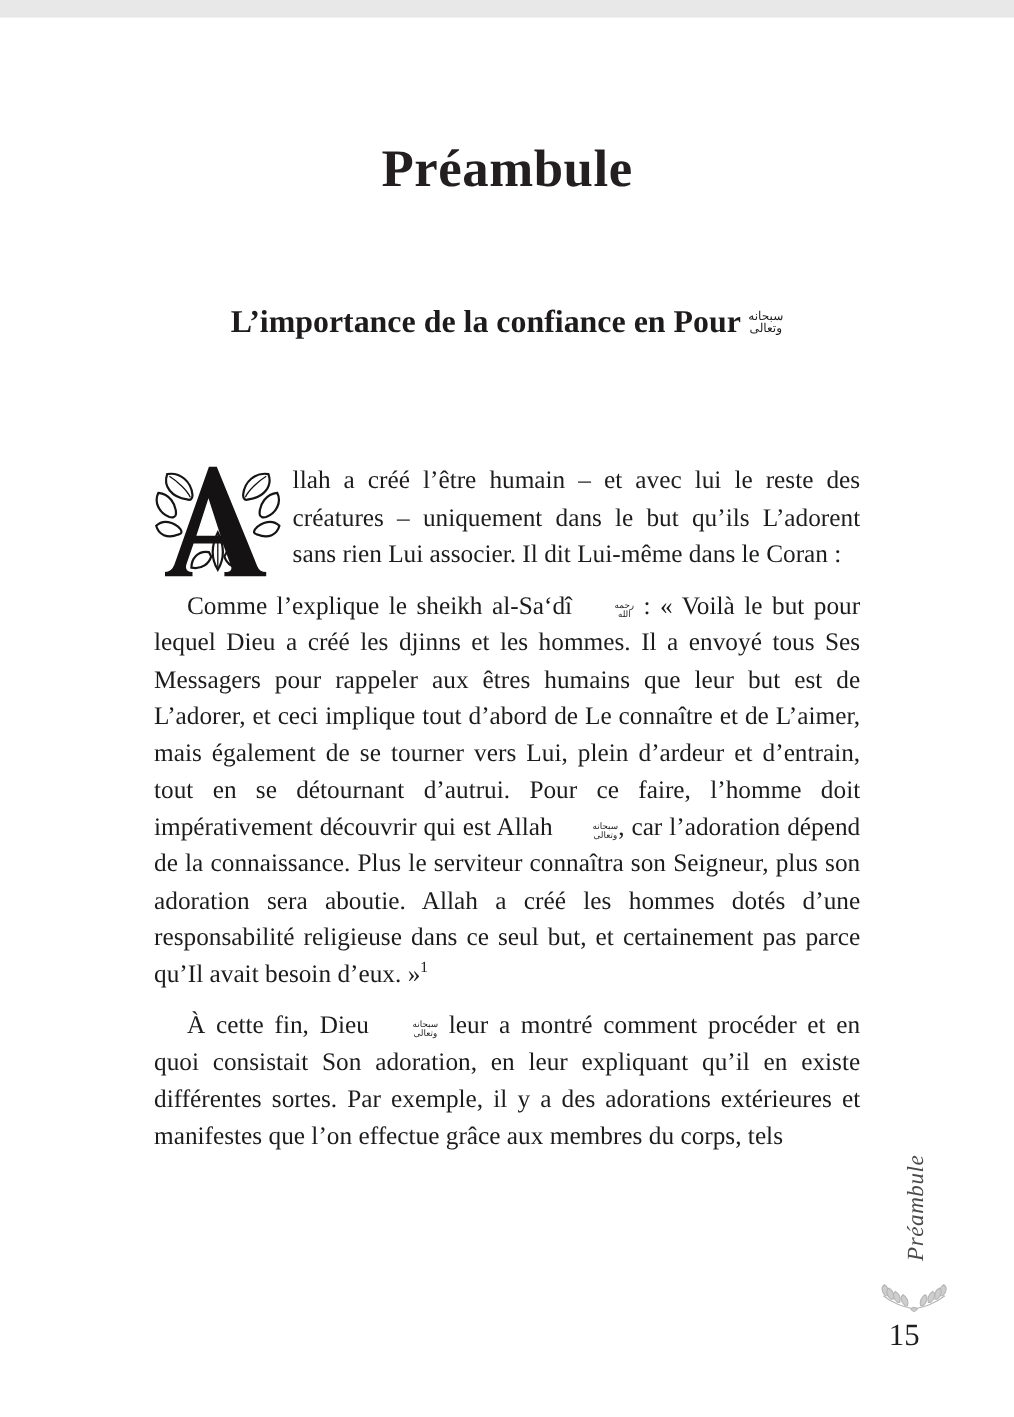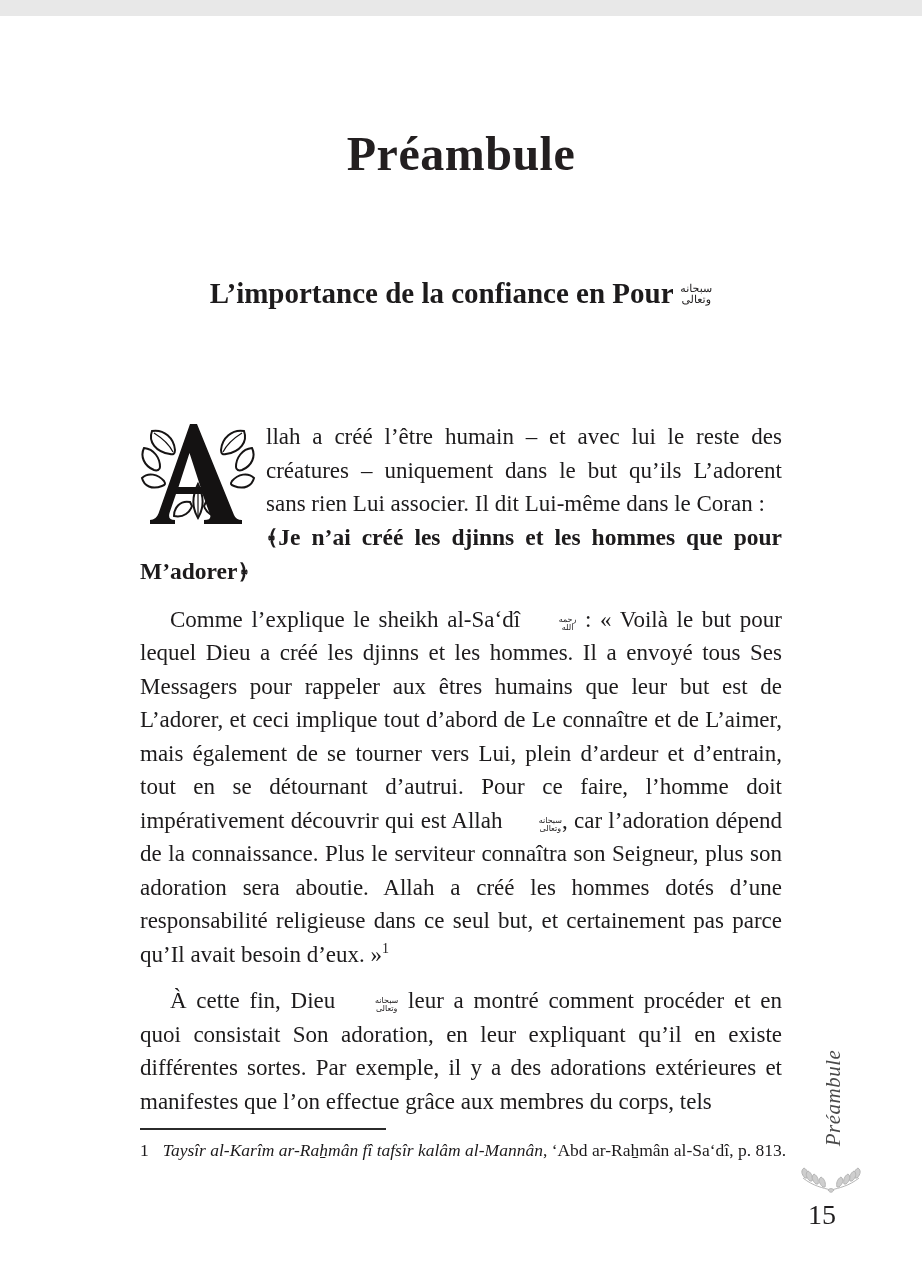--- a/index.html
+++ b/index.html
@@ -118,37 +118,32 @@
           <g fill="none" stroke="#161414" stroke-width="1.2">
             <path d="M14 9 C22 14 30 22 33 28"></path>
             <path d="M102 9 C94 14 86 22 83 28"></path>
             <path d="M58 64 C58 74 58 84 58 92"></path>
           </g>
 
           <path fill="#141212" fill-rule="evenodd" d="M57 0 L94 91 Q96 96 102 96 L102 100 L64 100 L64 96 Q72 96 70 90.5 L62.5 70 L36 70 L29.5 89 Q27.5 96 35 96 L35 100 L10 100 L10 96 Q16 96 18.5 89.5 L50 0 Z
                M49.5 29 L60.5 63 L38.5 63 Z"></path>
         </svg>
       </span><span>llah a créé l’être humain – et avec lui le reste des créatures – uniquement dans le but qu’ils L’adorent sans rien Lui associer. Il dit Lui-même dans le Coran :</span>
-      <span class="quran-quote"><span class="ornate-paren">﴾</span><span>Je n’ai créé les djinns et les hommes que pour M’adorer</span><span class="ornate-paren">﴿</span></span>
     </p>
 
     <p class="para-indent">
       <span>Comme l’explique le sheikh al-Sa‘dî </span><span class="hon hon-sm"><span>رحمه</span><span>الله</span></span><span> : « Voilà le but pour lequel Dieu a créé les djinns et les hommes. Il a envoyé tous Ses Messagers pour rappeler aux êtres humains que leur but est de L’adorer, et ceci implique tout d’abord de Le connaître et de L’aimer, mais également de se tourner vers Lui, plein d’ardeur et d’entrain, tout en se détournant d’autrui. Pour ce faire, l’homme doit impérativement découvrir qui est Allah </span><span class="hon hon-sm"><span>سبحانه</span><span>وتعالى</span></span><span>, car l’adoration dépend de la connaissance. Plus le serviteur connaîtra son Seigneur, plus son adoration sera aboutie. Allah a créé les hommes dotés d’une responsabilité religieuse dans ce seul but, et certainement pas parce qu’Il avait besoin d’eux. »</span><span class="fn-sup">1</span>
     </p>
 
     <p class="para-indent">
       <span>À cette fin, Dieu </span><span class="hon hon-sm"><span>سبحانه</span><span>وتعالى</span></span><span> leur a montré comment procéder et en quoi consistait Son adoration, en leur expliquant qu’il en existe différentes sortes. Par exemple, il y a des adorations extérieures et manifestes que l’on effectue grâce aux membres du corps, tels</span>
     </p>
 
   </div>
 
-  <div class="footnote">
-    <div class="footnote-rule"></div>
-    <span class="fn-num">1</span><span class="fn-title">Taysîr al-Karîm ar-Raẖmân fî tafsîr kalâm al-Mannân</span><span>, ‘Abd ar-Raẖmân al-Sa‘dî, p. 813.</span>
-  </div>
 
   <div class="margin-label-wrap">
     <span class="margin-label">Préambule</span>
   </div>
 
   <div class="fleuron">
     <svg width="68" height="34" viewBox="0 0 68 34" xmlns="http://www.w3.org/2000/svg">
       <g stroke="#b5b5b5" fill="#cecece" stroke-width="1">
 
         <path d="M34 24 C26 22 16 20 6 12" fill="none"></path>

